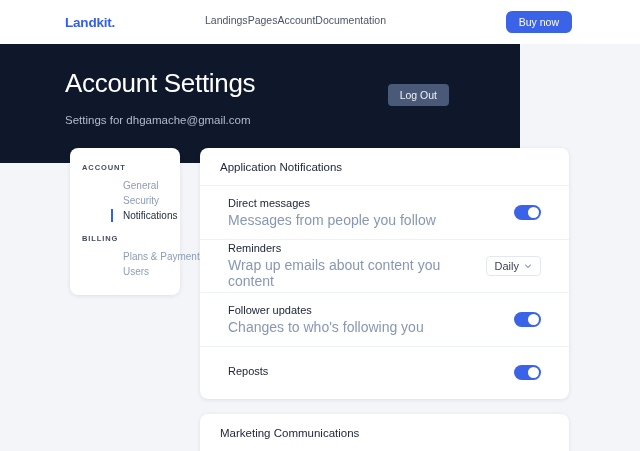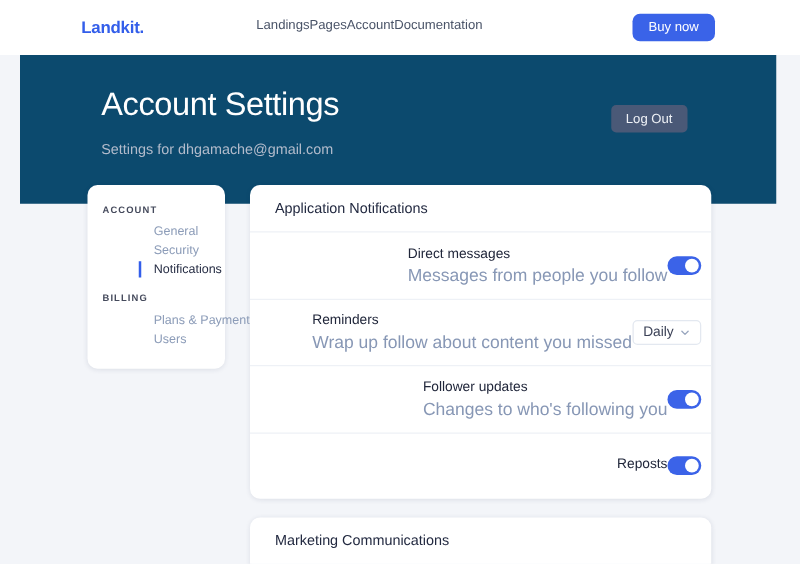--- a/index.html
+++ b/index.html
@@ -28,22 +28,22 @@
   .nav-link { font-size: 10.5px; color: #4a5468; cursor: pointer; white-space: nowrap; }
   .buy-btn {
     position: absolute; right: 68px; top: 50%; transform: translateY(-50%);
     background: #3a63e8; color: #ffffff; font-size: 10.5px;
     padding: 5px 13px; border: none; border-radius: 6px; cursor: pointer;
     font-family: inherit;
   }
 
   
   .hero {
-    position: absolute; left: 16px; top: 40px; width: 605px; height: 123px;
-    background: #0c4a6e; z-index: 1;
+    position: absolute; left: 0; top: 40px; width: 520px; height: 123px;
+    background: #0f172a; z-index: 1;
   }
   .hero-title {
     position: absolute; left: 65px; top: 28px;
     font-size: 26px; font-weight: 500; color: #ffffff; letter-spacing: -0.3px;
   }
   .hero-subtitle {
     position: absolute; left: 65px; top: 64px;
     font-size: 11.5px; color: #b2bbcb; margin-top: 10px;
   }
   .logout-btn {
@@ -78,22 +78,22 @@
 
   
   .main-card { left: 200px; top: 148px; width: 369px; height: 251px; display: flex; flex-direction: column; }
   .card-header {
     height: 38px; flex: 0 0 38px; display: flex; align-items: center;
     padding: 0 20px; border-bottom: 1px solid #eef1f6;
     font-size: 11.5px; color: #222940;
   }
   .rows { flex: 1; display: flex; flex-direction: column; }
   .row {
-    flex: 1; display: flex; align-items: center; justify-content: flex-end;
-    padding: 0 8px; border-bottom: 1px solid #eef1f6;
+    flex: 1; display: flex; align-items: center; justify-content: space-between;
+    padding: 0 28px; border-bottom: 1px solid #eef1f6;
   }
   .row:last-child { border-bottom: none; }
   .row-title { font-size: 11px; color: #20263a; margin-bottom: 3px; }
   .row-desc { font-size: 14px; color: #8797b5; }
 
   
   .toggle {
     position: relative; width: 27px; height: 15px; border-radius: 999px;
     background: #d9e2ef; cursor: pointer; flex: 0 0 auto;
   }
@@ -161,21 +161,21 @@
         <div class="row-desc">Messages from people you follow</div>
       </div>
       <div class="toggle on">
         <div class="knob"></div>
       </div>
     </div>
 
     <div class="row">
       <div>
         <div class="row-title">Reminders</div>
-        <div class="row-desc">Wrap up follow about content you missed</div>
+        <div class="row-desc">Wrap up emails about content you content</div>
       </div>
       <div class="select">
         <span>Daily</span>
         <span class="chev">
           <svg width="8" height="8" viewBox="0 0 8 8">
               <path d="M1.5 3 L4 5.5 L6.5 3" fill="none" stroke="currentColor" stroke-width="1.1" stroke-linecap="round" stroke-linejoin="round"></path>
             </svg>
         </span>
       </div>
     </div>

